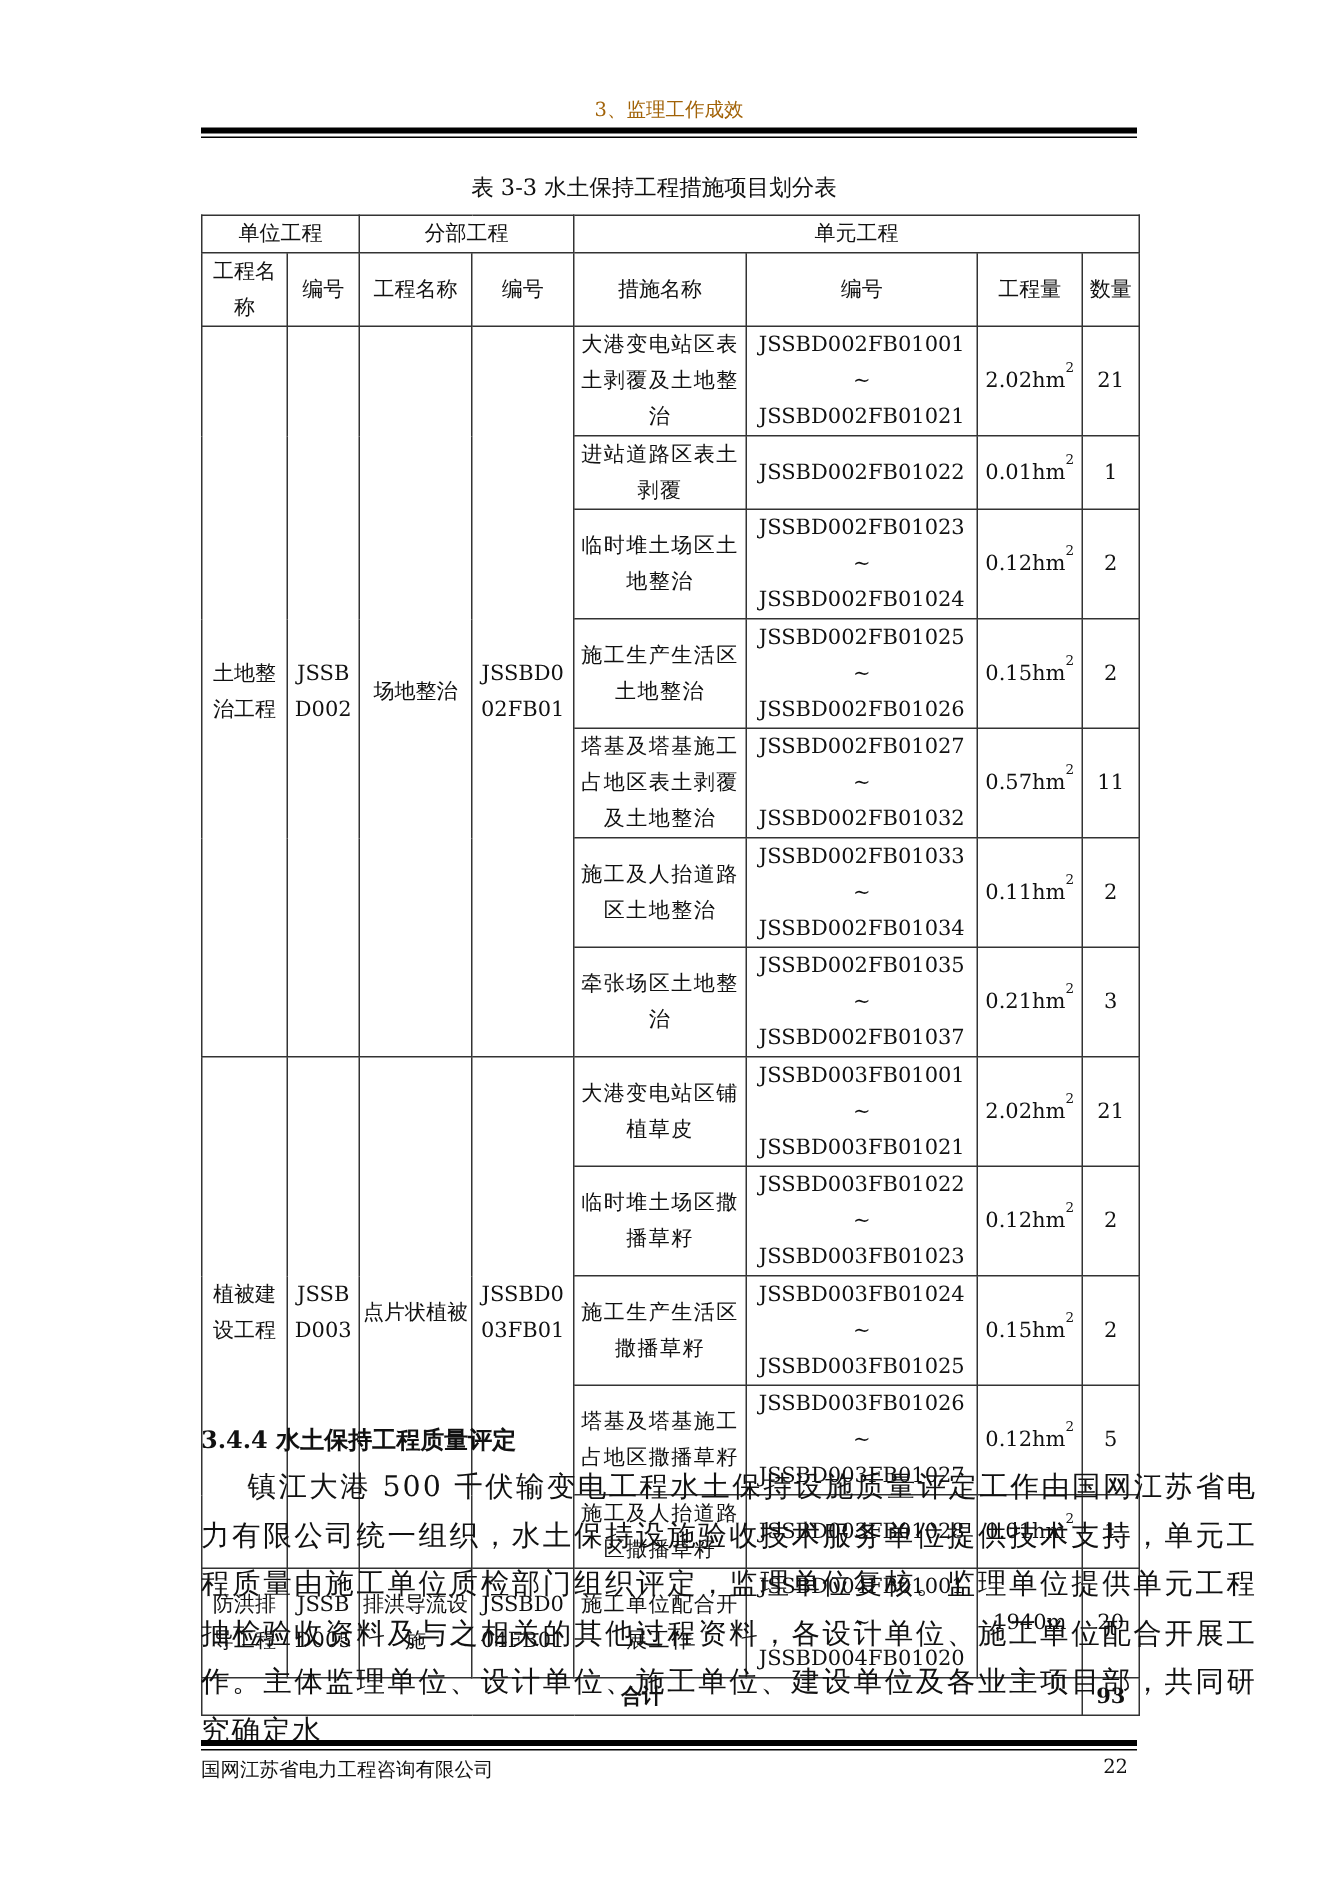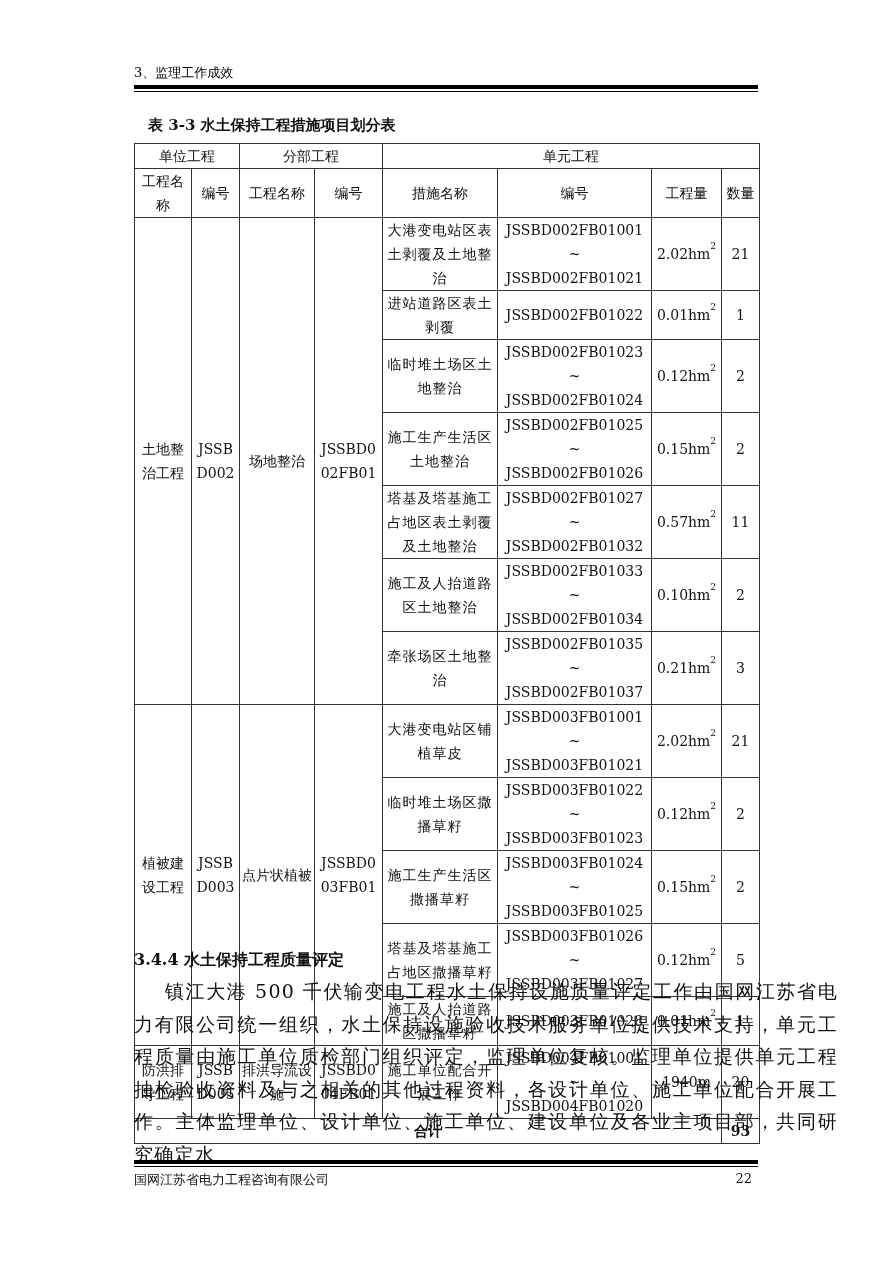--- a/index.html
+++ b/index.html
@@ -1,23 +1,23 @@
 <!DOCTYPE html>
 <html><head>
 <meta charset="utf-8">
 <style>
   html, body { margin:0; padding:0; background:#fff; }
   body { width:892px; height:1263px; position:relative; overflow:hidden;
          font-family:"DejaVu Serif","Liberation Serif",serif; color:#111; }
-  .running-head { position:absolute; top:64px; left:134px; width:624px; text-align:left;
-                  font-size:13px; color:#000000; }
+  .running-head { position:absolute; top:64px; left:134px; width:624px; text-align:center;
+                  font-size:13px; color:#a16207; }
   .rule-top-thick { position:absolute; top:85px; left:134px; width:624px; height:4px; background:#000; }
   .rule-top-thin { position:absolute; top:91px; left:134px; width:624px; height:1px; background:#000; }
-  .caption { position:absolute; top:116px; left:148px; width:624px; text-align:left;
-             font-size:15px; font-weight:bold; }
+  .caption { position:absolute; top:116px; left:124px; width:624px; text-align:center;
+             font-size:15px; font-weight:normal; }
   table.main { position:absolute; top:143px; left:134px; width:625px; border-collapse:collapse;
                table-layout:fixed; font-size:14px;border-radius:25px; }
   table.main td { border:1px solid #333; text-align:center; vertical-align:middle; padding:0 2px;
                   line-height:24px; }
   .sup { font-size:9px; vertical-align:top; line-height:10px; position:relative; top:-1px; }
   .section-head { position:absolute; top:950px; left:134px; font-size:16px; font-weight:bold; }
   .para { position:absolute; top:975px; left:134px; width:704px; font-size:19px; line-height:32.5px;
           text-align:justify; text-indent:31px; letter-spacing:1.3px; }
   .rule-bot-thick { position:absolute; top:1160px; left:134px; width:624px; height:4px; background:#000; }
   .rule-bot-thin { position:absolute; top:1166px; left:134px; width:624px; height:1px; background:#000; }
@@ -90,21 +90,21 @@
       </tr>
       <tr style="height: 72px;">
         <td style="letter-spacing: 1px;">塔基及塔基施工占地区表土剥覆及土地整治</td>
         <td>JSSBD002FB01027 ~ JSSBD002FB01032</td>
         <td><span>0.57</span><span>hm<span class="sup">2</span></span></td>
         <td>11</td>
       </tr>
       <tr style="height: 48px;">
         <td style="letter-spacing: 1px;">施工及人抬道路区土地整治</td>
         <td>JSSBD002FB01033 ~ JSSBD002FB01034</td>
-        <td><span>0.10</span><span>hm<span class="sup">2</span></span></td>
+        <td><span>0.11</span><span>hm<span class="sup">2</span></span></td>
         <td>2</td>
       </tr>
       <tr style="height: 48px;">
         <td style="letter-spacing: 1px;">牵张场区土地整治</td>
         <td>JSSBD002FB01035 ~ JSSBD002FB01037</td>
         <td><span>0.21</span><span>hm<span class="sup">2</span></span></td>
         <td>3</td>
       </tr>
       <tr style="height: 48px;">
         <td rowspan="5" style="word-break: break-all;">植被建设工程</td>

